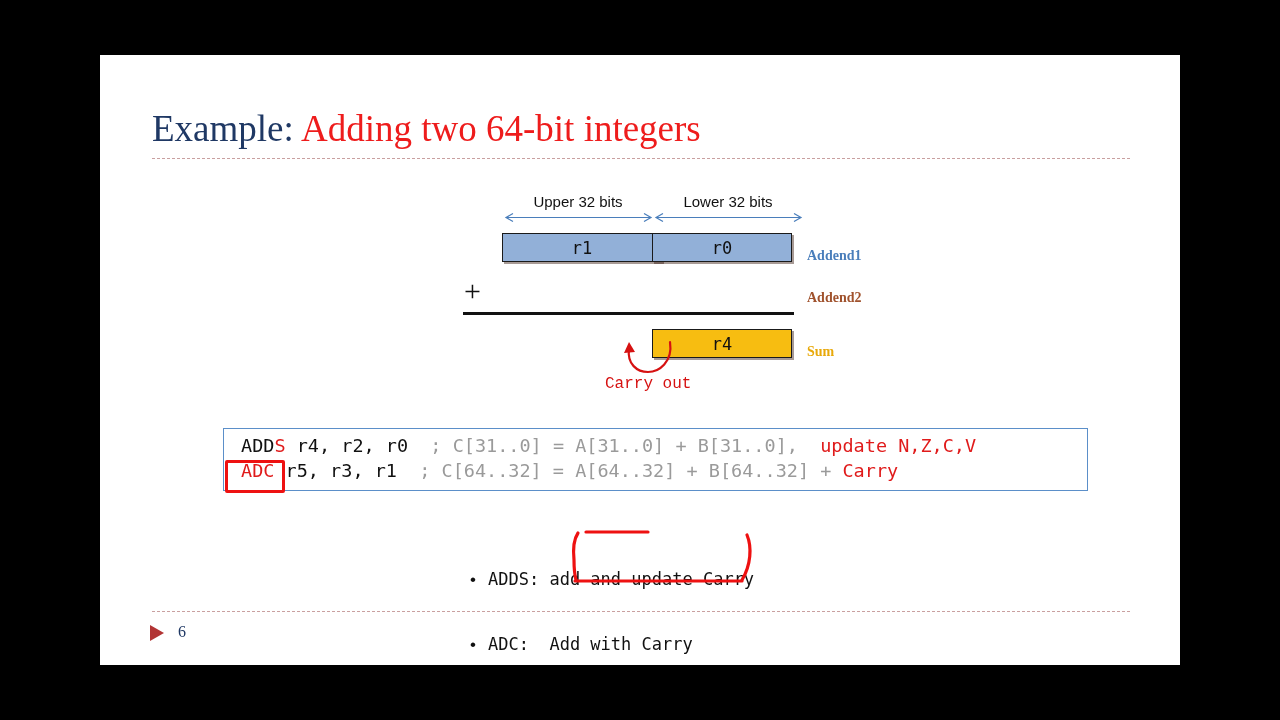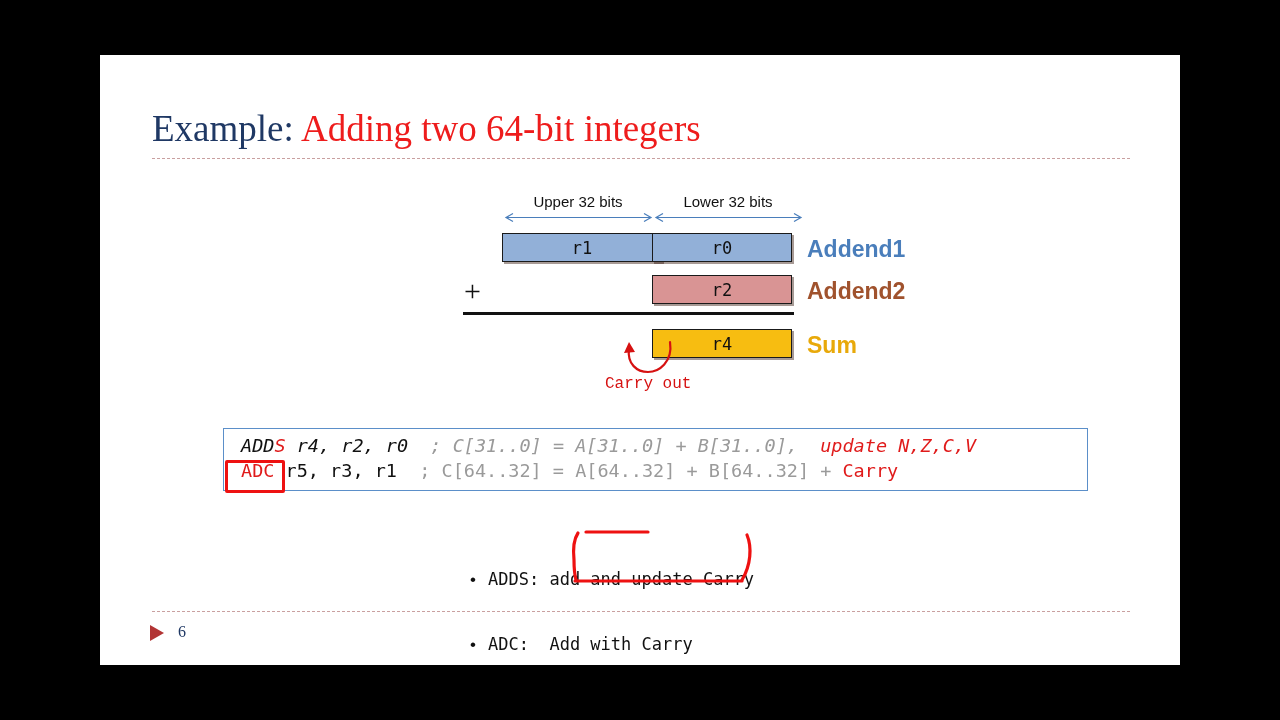--- a/index.html
+++ b/index.html
@@ -79,24 +79,25 @@
     font-size: 17px;
     color: #111;
     box-shadow: 2px 2px 0px rgba(60,30,20,0.45);
   }
   .reg-blue   { background: #92b0d8; }
   .reg-pink   { background: #d99494; }
   .reg-yellow { background: #f7bd11; }
 
   .row-label {
     position: absolute;
-    font-family: Liberation Sans, sans-serif;
-    font-size: 23px;
+    font-family: Liberation Serif, serif;
+    font-size: 14px;
     font-weight: bold;
     white-space: nowrap;
+    margin-top: 12px;
   }
   .lbl-addend1 { color: #4a7ebb; }
   .lbl-addend2 { color: #a0522d; }
   .lbl-sum     { color: #e8a90a; }
 
   #plus-sign {
     position: absolute;
     font-family: "Liberation Serif", serif;
     font-size: 30px;
     color: #111;
@@ -129,21 +130,21 @@
   }
   .code-line {
     position: absolute;
     left: 17px;
     font-family: "DejaVu Sans Mono", monospace;
     font-size: 18.5px;
     letter-spacing: 0px;
     white-space: pre;
     color: #111;
   }
-  .code-line.l1 { top: 6px; font-style: italic; }
+  .code-line.l1 { top: 6px; }
   .code-line.l2 { top: 31px; text-align: right; }
   .c-black   { color: #111; }
   .c-red     { color: #e01b1b; }
   .c-gray    { color: #9a9a9a; }
 
   #adc-highlight {
     position: absolute;
     left: 125px;
     top: 405px;
     width: 60px;
@@ -237,21 +238,20 @@
       <line x1="5" y1="4.5" x2="148" y2="4.5" stroke="#4a7ebb" stroke-width="1.2"></line>
       <polyline points="11,0.5 4,4.5 11,8.5" fill="none" stroke="#4a7ebb" stroke-width="1.2"></polyline>
       <polyline points="142,0.5 149,4.5 142,8.5" fill="none" stroke="#4a7ebb" stroke-width="1.2"></polyline>
     </svg>
 
     <div class="reg-box reg-blue" style="left:402px; top:178px; width:160px; height:29px;">r1</div>
     <div class="reg-box reg-blue" style="left:552px; top:178px; width:140px; height:29px;">r0</div>
     <div class="row-label lbl-addend1" style="left:707px; top:181px;">Addend1</div>
 
     <div id="plus-sign" style="left:364px; top:221px;">+</div>
-    <div class="reg-box reg-pink" style="left:552px; top:220px; width:140px; height:29px;">r2</div>
     <div class="row-label lbl-addend2" style="left:707px; top:223px;">Addend2</div>
 
     <div id="sum-rule" style="left:363px; top:257px; width:331px; height:3px;"></div>
 
     <div class="reg-box reg-yellow" style="left:552px; top:274px; width:140px; height:29px;">r4</div>
     <div class="row-label lbl-sum" style="left:707px; top:277px;">Sum</div>
 
     <svg style="position:absolute; left:515px; top:285px; width:70px; height:40px;" viewBox="0 0 70 40">
       <path d="M 55,2 C 58,22 44,32 33,32 C 22,32 12,24 14,9" fill="none" stroke="#d61111" stroke-width="2.2" stroke-linecap="round"></path>
       <polygon points="14,2 9,13 20,12" fill="#d61111"></polygon>

